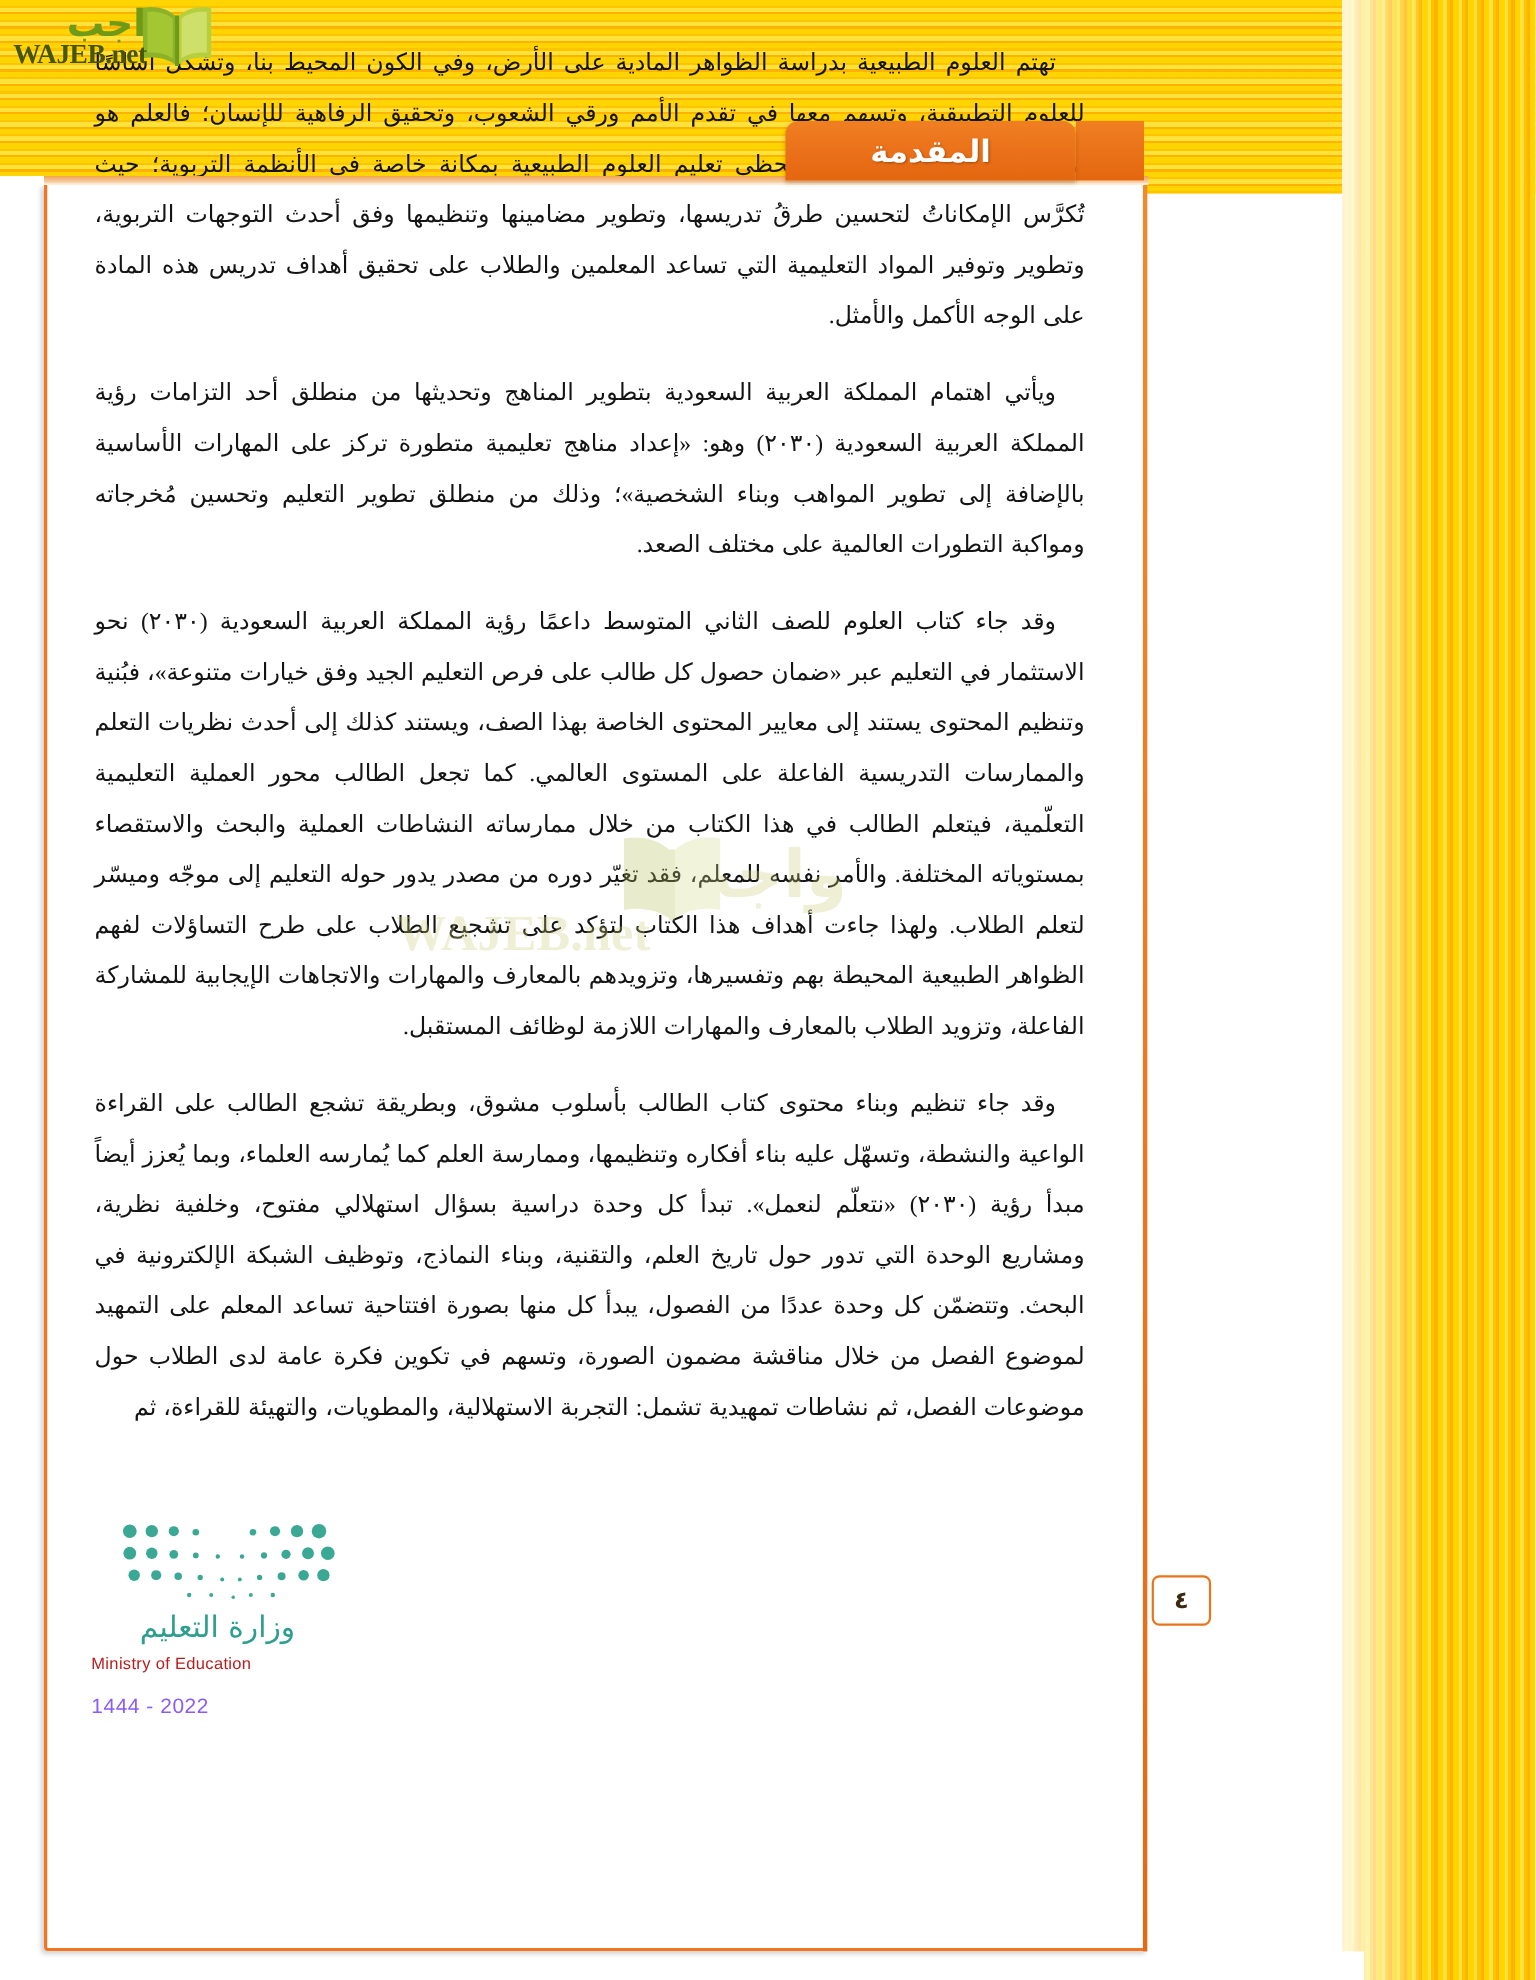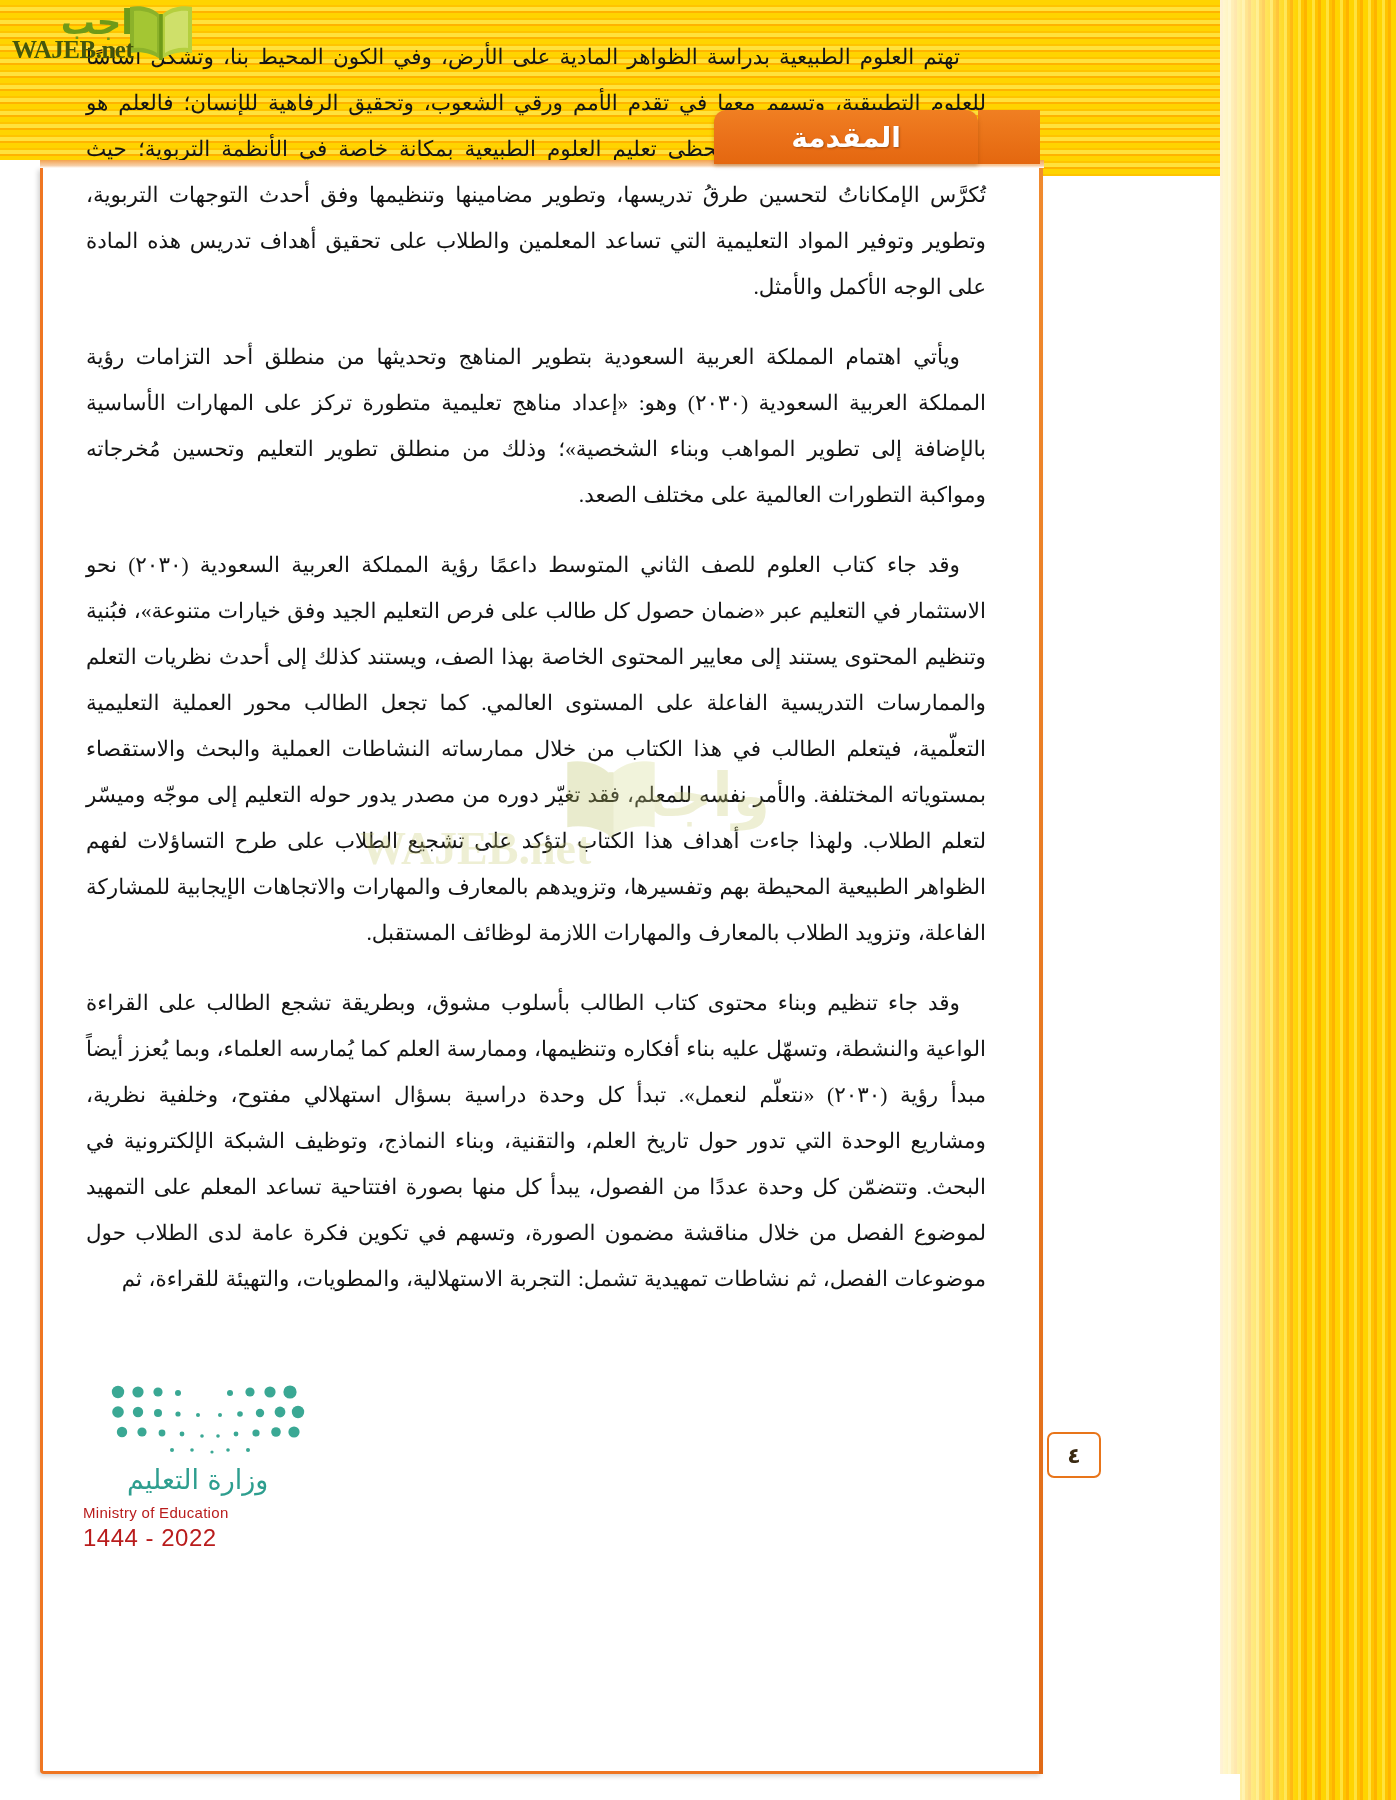--- a/index.html
+++ b/index.html
@@ -231,23 +231,23 @@
   .moe-en {
     position: absolute;
     left: 3px; top: 122px;
     font-size: 15px;
     color: #b91c1c;
     letter-spacing: 0.3px;
     font-family: "Liberation Sans", sans-serif;
   }
   .moe-year {
     position: absolute;
-    left: 3px; top: 142px;
-    font-size: 24px;
-    color: #b91c1c;
+    left: 3px; top: 159px;
+    font-size: 19px;
+    color: #8b5cf6;
     letter-spacing: 0.5px;
     font-family: "Liberation Sans", sans-serif;
   }
 
   
   .page-number {
     position: absolute;
     left: 1047px; top: 1432px;
     width: 54px; height: 46px;
     background: #ffffff;

